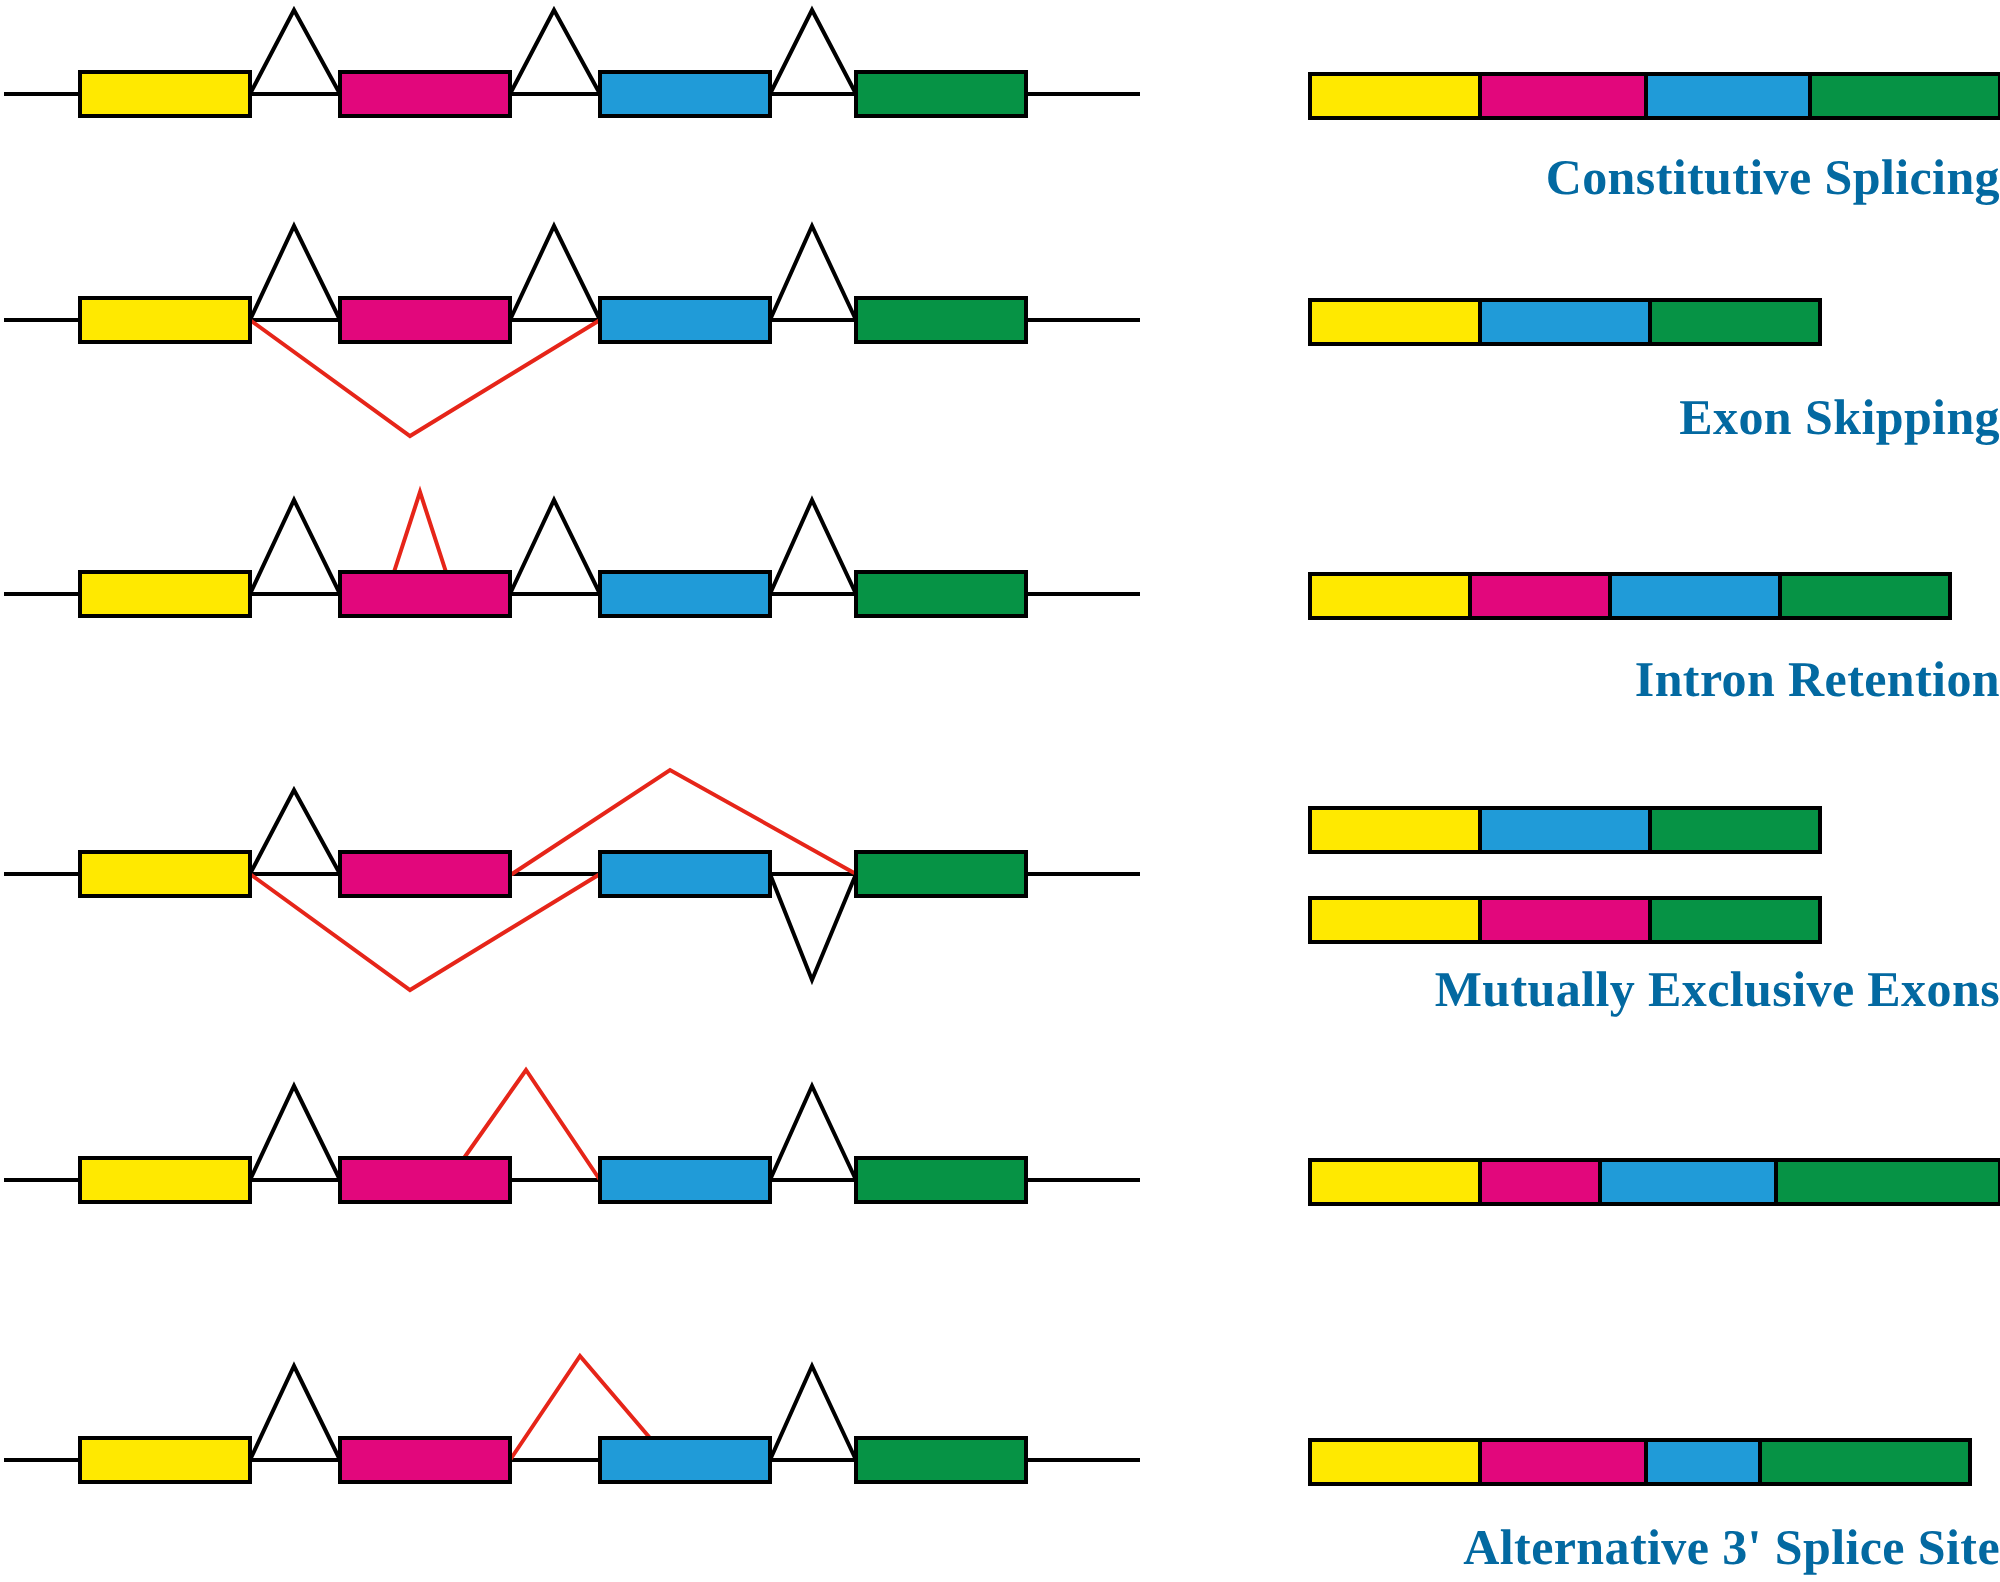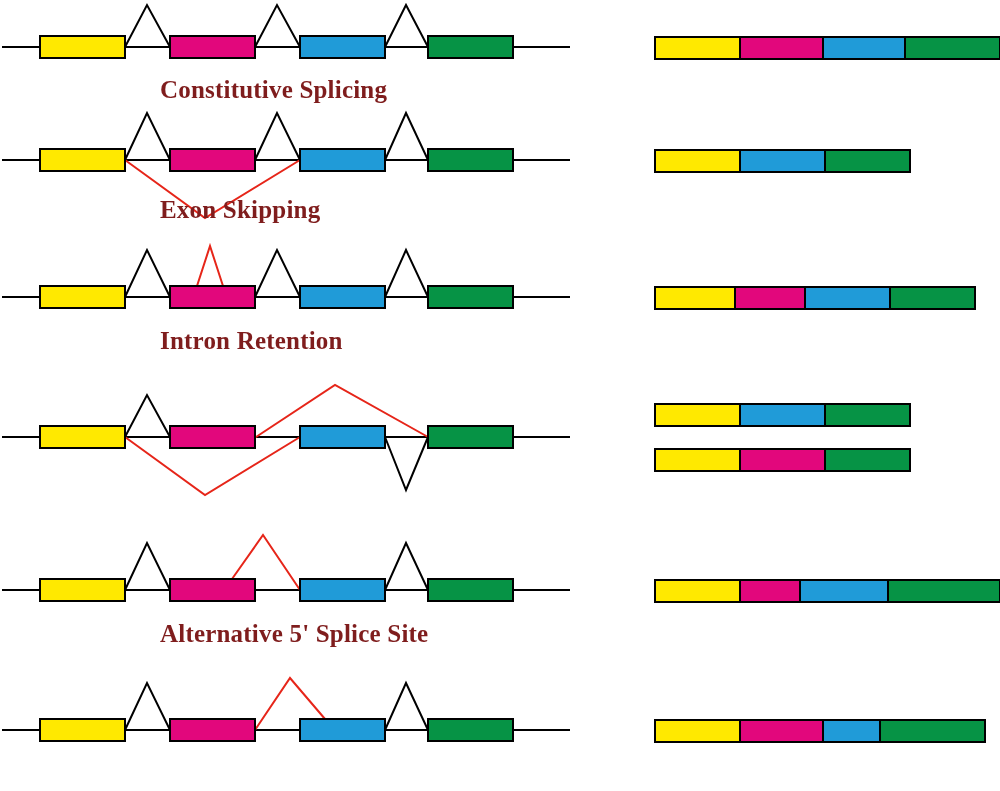--- a/index.html
+++ b/index.html
@@ -17,25 +17,25 @@
   }
   #diagram {
     position: absolute;
     left: 0;
     top: 0;
   }
   .row-label {
     position: absolute;
     left: 160px;
     width: 840px;
-    text-align: left;
+    text-align: right;
     font-family: "Liberation Serif", "DejaVu Serif", serif;
     font-weight: 700;
     font-size: 25px;
-    color: #7f1d1d;
+    color: #0369a1;
     letter-spacing: 0.2px;
     white-space: nowrap;
   }
 </style>
 </head>
 <body>
 
 <div class="canvas">
   <svg id="diagram" width="1000" height="791" viewBox="0 0 1000 791">
       <g>
@@ -138,14 +138,15 @@
           <rect x="740" y="720" width="83" height="22" fill="#E2077C" stroke="#000000" stroke-width="2"></rect>
           <rect x="823" y="720" width="57" height="22" fill="#209BD8" stroke="#000000" stroke-width="2"></rect>
           <rect x="880" y="720" width="105" height="22" fill="#069345" stroke="#000000" stroke-width="2"></rect>
         </g>
       </g>
     </svg>
 
   <div class="row-label" style="top: 76px;">Constitutive Splicing</div>
   <div class="row-label" style="top: 327px;">Intron Retention</div>
   <div class="row-label" style="top: 196px;">Exon Skipping</div>
-  <div class="row-label" style="top: 620px;">Alternative 5' Splice Site</div>
+  <div class="row-label" style="top: 482px;">Mutually Exclusive Exons</div>
+  <div class="row-label" style="top: 761px;">Alternative 3' Splice Site</div>
 </div>
 
 </body></html>

